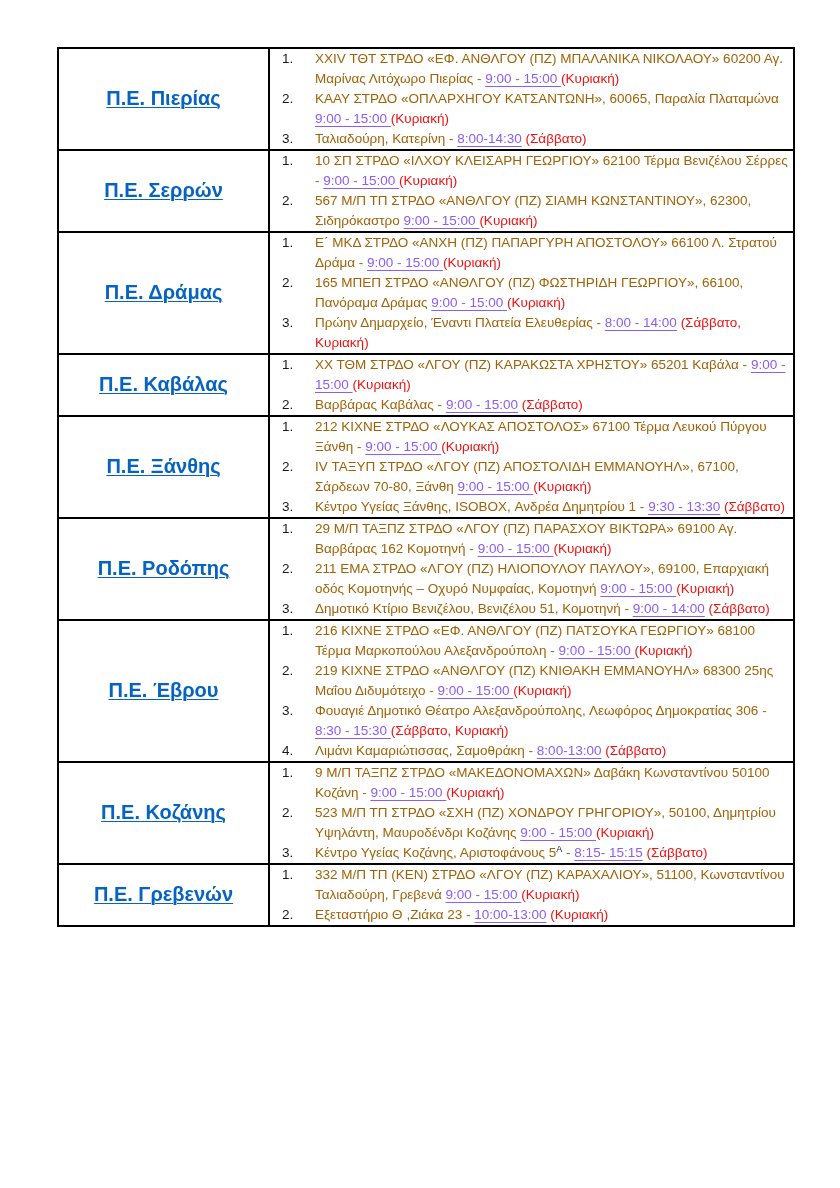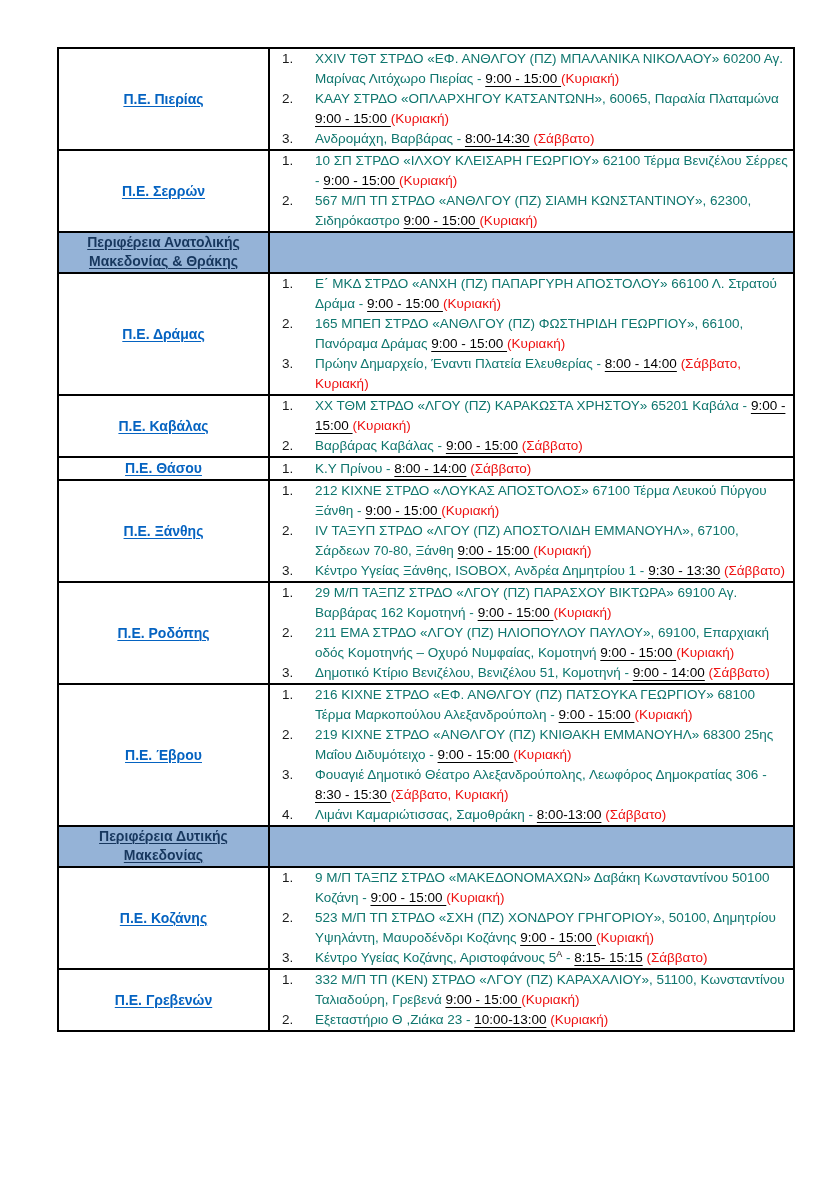--- a/index.html
+++ b/index.html
@@ -38,21 +38,21 @@
   col.c-label { width: 211px; }
   col.c-items { width: 525px; }
 
   td.label-cell {
     text-align: center;
     padding: 2px 4px;
   }
   .region-link {
     color: var(--c-link, #0563C1);
     font-weight: bold;
-    font-size: 14px;
+    font-size: 20px;
     text-decoration: underline;
     text-decoration-thickness: 1.4px;
     text-underline-offset: 2px;
     cursor: pointer;
   }
 
   td.items-cell {
     vertical-align: top;
     padding: 2px 6px 2px 0;
   }
@@ -60,23 +60,23 @@
     display: grid;
     grid-template-columns: 26px 1fr;
     column-gap: 7px;
     padding-left: 12px;
   }
   .num {
     text-align: left;
   }
   .txt { }
 
-  .seg-n { color: #0f766e; }
+  .seg-n { color: #a16207; }
   .seg-u {
-    color: #000000;
+    color: #8b5cf6;
     text-decoration: underline;
     text-decoration-thickness: 1.4px;
     text-underline-offset: 2.5px;
     text-decoration-skip-ink: none;
   }
   .seg-r { color: var(--c-day, #EE1111); margin-top: 16px; }
   .seg-sup {
     color: #1a1a1a;
     vertical-align: super;
     font-size: 9px;
@@ -117,41 +117,37 @@
             <div class="item">
               <span class="num">1.</span>
               <span class="txt"><span class="seg-n">XXIV ΤΘΤ ΣΤΡΔΟ «ΕΦ. ΑΝΘΛΓΟΥ (ΠΖ) ΜΠΑΛΑΝΙΚΑ ΝΙΚΟΛΑΟΥ» 60200 Αγ. Μαρίνας Λιτόχωρο Πιερίας - </span><span class="seg-u">9:00 - 15:00 </span><span class="seg-r">(Κυριακή)</span></span>
             </div>
             <div class="item">
               <span class="num">2.</span>
               <span class="txt"><span class="seg-n">ΚΑΑΥ ΣΤΡΔΟ «ΟΠΛΑΡΧΗΓΟΥ ΚΑΤΣΑΝΤΩΝΗ», 60065, Παραλία Πλαταμώνα </span><span class="seg-u">9:00 - 15:00 </span><span class="seg-r">(Κυριακή)</span></span>
             </div>
             <div class="item">
               <span class="num">3.</span>
-              <span class="txt"><span class="seg-n">Ανδρομάχη, Βαρβάρας - </span><span class="seg-u">8:00-14:30</span><span class="seg-n"> </span><span class="seg-r">(Σάββατο)</span></span>
+              <span class="txt"><span class="seg-n">Ταλιαδούρη, Κατερίνη - </span><span class="seg-u">8:00-14:30</span><span class="seg-n"> </span><span class="seg-r">(Σάββατο)</span></span>
             </div>
           </td>
         </tr>
         <tr>
           <td class="label-cell"><a class="region-link">Π.Ε. Σερρών</a></td>
           <td class="items-cell">
             <div class="item">
               <span class="num">1.</span>
               <span class="txt"><span class="seg-n">10 ΣΠ ΣΤΡΔΟ «ΙΛΧΟΥ ΚΛΕΙΣΑΡΗ ΓΕΩΡΓΙΟΥ» 62100 Τέρμα Βενιζέλου Σέρρες - </span><span class="seg-u">9:00 - 15:00 </span><span class="seg-r">(Κυριακή)</span></span>
             </div>
             <div class="item">
               <span class="num">2.</span>
               <span class="txt"><span class="seg-n">567 Μ/Π ΤΠ ΣΤΡΔΟ «ΑΝΘΛΓΟΥ (ΠΖ) ΣΙΑΜΗ ΚΩΝΣΤΑΝΤΙΝΟΥ», 62300, Σιδηρόκαστρο </span><span class="seg-u">9:00 - 15:00 </span><span class="seg-r">(Κυριακή)</span></span>
             </div>
           </td>
         </tr>
-        <tr class="band">
-          <td class="band-label-cell"><span class="band-label">Περιφέρεια Ανατολικής Μακεδονίας &amp; Θράκης</span></td>
-          <td></td>
-        </tr>
         <tr>
           <td class="label-cell"><a class="region-link">Π.Ε. Δράμας</a></td>
           <td class="items-cell">
             <div class="item">
               <span class="num">1.</span>
               <span class="txt"><span class="seg-n">Ε΄ ΜΚΔ ΣΤΡΔΟ «ΑΝΧΗ (ΠΖ) ΠΑΠΑΡΓΥΡΗ ΑΠΟΣΤΟΛΟΥ» 66100 Λ. Στρατού Δράμα - </span><span class="seg-u">9:00 - 15:00 </span><span class="seg-r">(Κυριακή)</span></span>
             </div>
             <div class="item">
               <span class="num">2.</span>
               <span class="txt"><span class="seg-n">165 ΜΠΕΠ ΣΤΡΔΟ «ΑΝΘΛΓΟΥ (ΠΖ) ΦΩΣΤΗΡΙΔΗ ΓΕΩΡΓΙΟΥ», 66100, Πανόραμα Δράμας </span><span class="seg-u">9:00 - 15:00 </span><span class="seg-r">(Κυριακή)</span></span>
@@ -165,29 +161,20 @@
         <tr>
           <td class="label-cell"><a class="region-link">Π.Ε. Καβάλας</a></td>
           <td class="items-cell">
             <div class="item">
               <span class="num">1.</span>
               <span class="txt"><span class="seg-n">ΧΧ ΤΘΜ ΣΤΡΔΟ «ΛΓΟΥ (ΠΖ) ΚΑΡΑΚΩΣΤΑ ΧΡΗΣΤΟΥ» 65201 Καβάλα - </span><span class="seg-u">9:00 - 15:00 </span><span class="seg-r">(Κυριακή)</span></span>
             </div>
             <div class="item">
               <span class="num">2.</span>
               <span class="txt"><span class="seg-n">Βαρβάρας Καβάλας - </span><span class="seg-u">9:00 - 15:00</span><span class="seg-n"> </span><span class="seg-r">(Σάββατο)</span></span>
-            </div>
-          </td>
-        </tr>
-        <tr>
-          <td class="label-cell"><a class="region-link">Π.Ε. Θάσου</a></td>
-          <td class="items-cell">
-            <div class="item">
-              <span class="num">1.</span>
-              <span class="txt"><span class="seg-n">Κ.Υ Πρίνου - </span><span class="seg-u">8:00 - 14:00</span><span class="seg-n"> </span><span class="seg-r">(Σάββατο)</span></span>
             </div>
           </td>
         </tr>
         <tr>
           <td class="label-cell"><a class="region-link">Π.Ε. Ξάνθης</a></td>
           <td class="items-cell">
             <div class="item">
               <span class="num">1.</span>
               <span class="txt"><span class="seg-n">212 ΚΙΧΝΕ ΣΤΡΔΟ «ΛΟΥΚΑΣ ΑΠΟΣΤΟΛΟΣ» 67100 Τέρμα Λευκού Πύργου Ξάνθη - </span><span class="seg-u">9:00 - 15:00 </span><span class="seg-r">(Κυριακή)</span></span>
             </div>
@@ -231,24 +218,20 @@
             </div>
             <div class="item">
               <span class="num">3.</span>
               <span class="txt"><span class="seg-n">Φουαγιέ Δημοτικό Θέατρο Αλεξανδρούπολης, Λεωφόρος Δημοκρατίας 306 - </span><span class="seg-u">8:30 - 15:30 </span><span class="seg-r">(Σάββατο, Κυριακή)</span></span>
             </div>
             <div class="item">
               <span class="num">4.</span>
               <span class="txt"><span class="seg-n">Λιμάνι Καμαριώτισσας, Σαμοθράκη - </span><span class="seg-u">8:00-13:00</span><span class="seg-n"> </span><span class="seg-r">(Σάββατο)</span></span>
             </div>
           </td>
-        </tr>
-        <tr class="band">
-          <td class="band-label-cell"><span class="band-label">Περιφέρεια Δυτικής Μακεδονίας</span></td>
-          <td></td>
         </tr>
         <tr>
           <td class="label-cell"><a class="region-link">Π.Ε. Κοζάνης</a></td>
           <td class="items-cell">
             <div class="item">
               <span class="num">1.</span>
               <span class="txt"><span class="seg-n">9 Μ/Π ΤΑΞΠΖ ΣΤΡΔΟ «ΜΑΚΕΔΟΝΟΜΑΧΩΝ» Δαβάκη Κωνσταντίνου 50100 Κοζάνη - </span><span class="seg-u">9:00 - 15:00 </span><span class="seg-r">(Κυριακή)</span></span>
             </div>
             <div class="item">
               <span class="num">2.</span>

